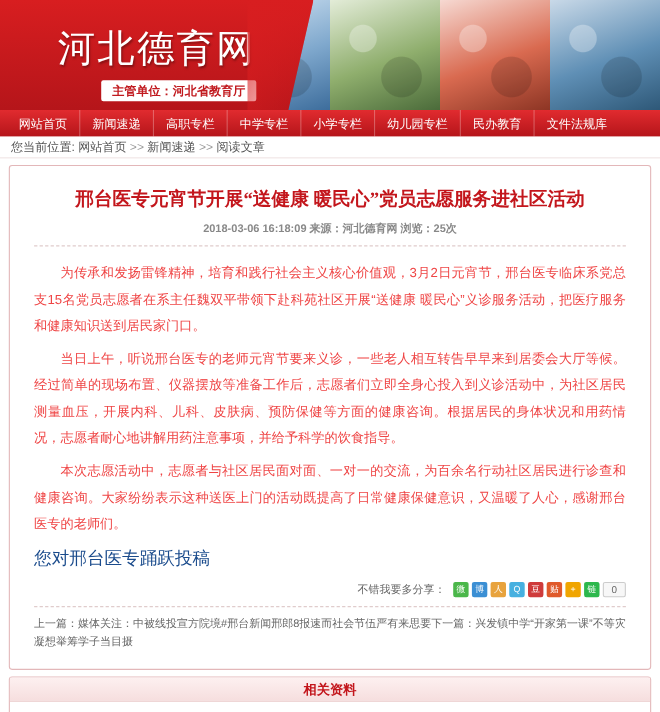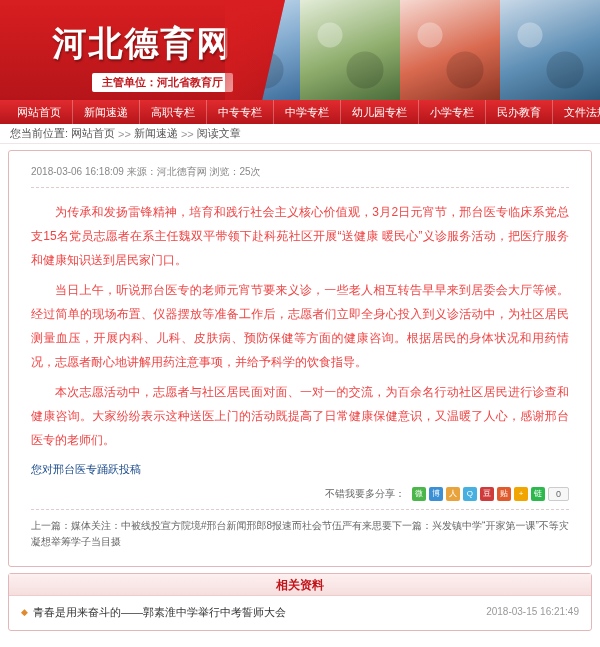--- a/index.html
+++ b/index.html
@@ -41,21 +41,21 @@
     background: linear-gradient(180deg,#d81e20 0%, #b5151a 100%);
     z-index: 3;
     display: flex;
     flex-direction: column;
     justify-content: center;
     align-items: center;
     clip-path: polygon(0 0, 100% 0, 92% 100%, 0% 100%);
   }
   .logo-text {
     font-family: "Liberation Serif", serif;
-    font-weight: bold;
+    font-weight: normal;
     font-size: 34px;
     color: #ffffff;
     letter-spacing: 2px;
     text-shadow: 1px 2px 2px rgba(0,0,0,.35);
     margin-bottom: 6px;
     white-space: nowrap;
     margin-top: 12px;
   }
   .logo-sub {
     background: #fff;
@@ -116,37 +116,38 @@
   .art-title {
     text-align: center;
     color: #c3161c;
     font-family: "Liberation Serif", serif;
     font-weight: bold;
     font-size: 17px;
     line-height: 1.4;
     margin: 4px 0 8px;
   }
   .art-meta {
-    text-align: left;
+    text-align: center;
     font-size: 10px;
     color: #888;
     padding-bottom: 8px;
     border-bottom: 1px dashed #e0cccc;
     margin-bottom: 12px;
+    font-weight: bold;
   }
   .art-body p {
     font-size: 12px;
     line-height: 2.0;
     color: #ef4444;
     text-indent: 2em;
     margin: 0 0 6px;
     text-align: justify;
   }
   .contrib {
-    font-size: 11px;
+    font-size: 16px;
     color: #1a4b8c;
     margin: 10px 0 4px;
     cursor: pointer;
   }
 
   
   .share {
     display: flex;
     justify-content: flex-end;
     align-items: center;
@@ -259,39 +260,39 @@
       <div class="logo-text">河北德育网</div>
       <div class="logo-sub">主管单位：河北省教育厅</div>
       <div class="flag-deco"></div>
     </div>
   </div>
 
   <div class="nav" id="nav-bar">
       <div class="nav-item">网站首页</div>
       <div class="nav-item">新闻速递</div>
       <div class="nav-item">高职专栏</div>
-      <div class="nav-item">中专专栏</div>
       <div class="nav-item">中学专栏</div>
+      <div class="nav-item">小学专栏</div>
       <div class="nav-item">幼儿园专栏</div>
-      <div class="nav-item">小学专栏</div>
       <div class="nav-item">民办教育</div>
       <div class="nav-item">文件法规库</div>
     </div>
 
   <div class="crumb" id="crumb-bar">
       <span>您当前位置:</span>
       <a href="#">网站首页</a>
       <span class="sep">&gt;&gt;</span>
       <a href="#">新闻速递</a>
       <span class="sep">&gt;&gt;</span>
       <a href="#">阅读文章</a>
     </div>
 
   <div class="wrap">
     <div class="article">
+      <div class="art-title">邢台医专元宵节开展“送健康 暖民心”党员志愿服务进社区活动</div>
       <div class="art-meta">2018-03-06 16:18:09 来源：河北德育网 浏览：25次</div>
       <div class="art-body" id="article-body">
           <p>为传承和发扬雷锋精神，培育和践行社会主义核心价值观，3月2日元宵节，邢台医专临床系党总支15名党员志愿者在系主任魏双平带领下赴科苑社区开展“送健康 暖民心”义诊服务活动，把医疗服务和健康知识送到居民家门口。</p>
           <p>当日上午，听说邢台医专的老师元宵节要来义诊，一些老人相互转告早早来到居委会大厅等候。经过简单的现场布置、仪器摆放等准备工作后，志愿者们立即全身心投入到义诊活动中，为社区居民测量血压，开展内科、儿科、皮肤病、预防保健等方面的健康咨询。根据居民的身体状况和用药情况，志愿者耐心地讲解用药注意事项，并给予科学的饮食指导。</p>
           <p>本次志愿活动中，志愿者与社区居民面对面、一对一的交流，为百余名行动社区居民进行诊查和健康咨询。大家纷纷表示这种送医上门的活动既提高了日常健康保健意识，又温暖了人心，感谢邢台医专的老师们。</p>
         </div>
       <div class="contrib">您对邢台医专踊跃投稿</div>
 
       <div class="share">
         <span class="share-label">不错我要多分享：</span>

